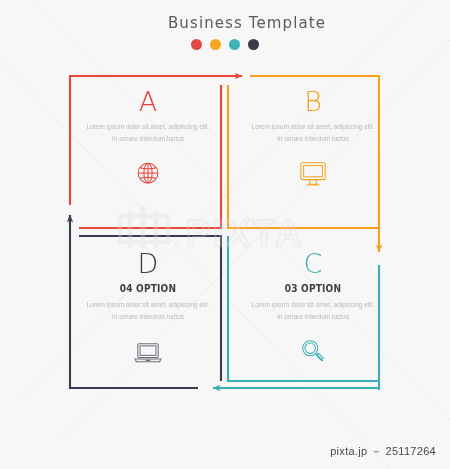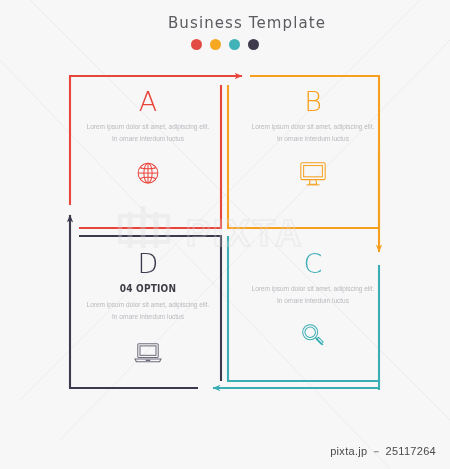--- a/index.html
+++ b/index.html
@@ -229,20 +229,21 @@
       <rect x="6" y="5" width="22" height="15" rx="1.2"></rect>
       <rect x="8.4" y="7.4" width="17.2" height="10.2"></rect>
       <path d="M3 21.5 L31 21.5 L29.5 24.5 L4.5 24.5 Z"></path>
       <line x1="14.5" y1="23" x2="19.5" y2="23" stroke-width="1.4"></line>
     </svg>
   </div>
 </div>
 
 <div class="quad quad-c">
   <div class="letter" style="color:#3aaeb4">C</div>
+  <div class="opt-title">03 OPTION</div>
   <div class="opt-body">Lorem ipsum dolor sit amet, adipiscing elit. In ornare interdum luctus</div>
   <div class="icon-wrap">
     <svg width="30" height="30" viewBox="0 0 32 32" fill="none" stroke="#3aaeb4" stroke-width="1.1">
       <circle cx="13" cy="12" r="8"></circle>
       <circle cx="13" cy="12" r="5.6"></circle>
       <path d="M18.8 17.8 L26.5 25.5" stroke-width="1.6"></path>
       <path d="M19.6 19.6 L24.6 24.6 L26.8 22.4 L21.8 17.4 Z"></path>
     </svg>
   </div>
 </div>

